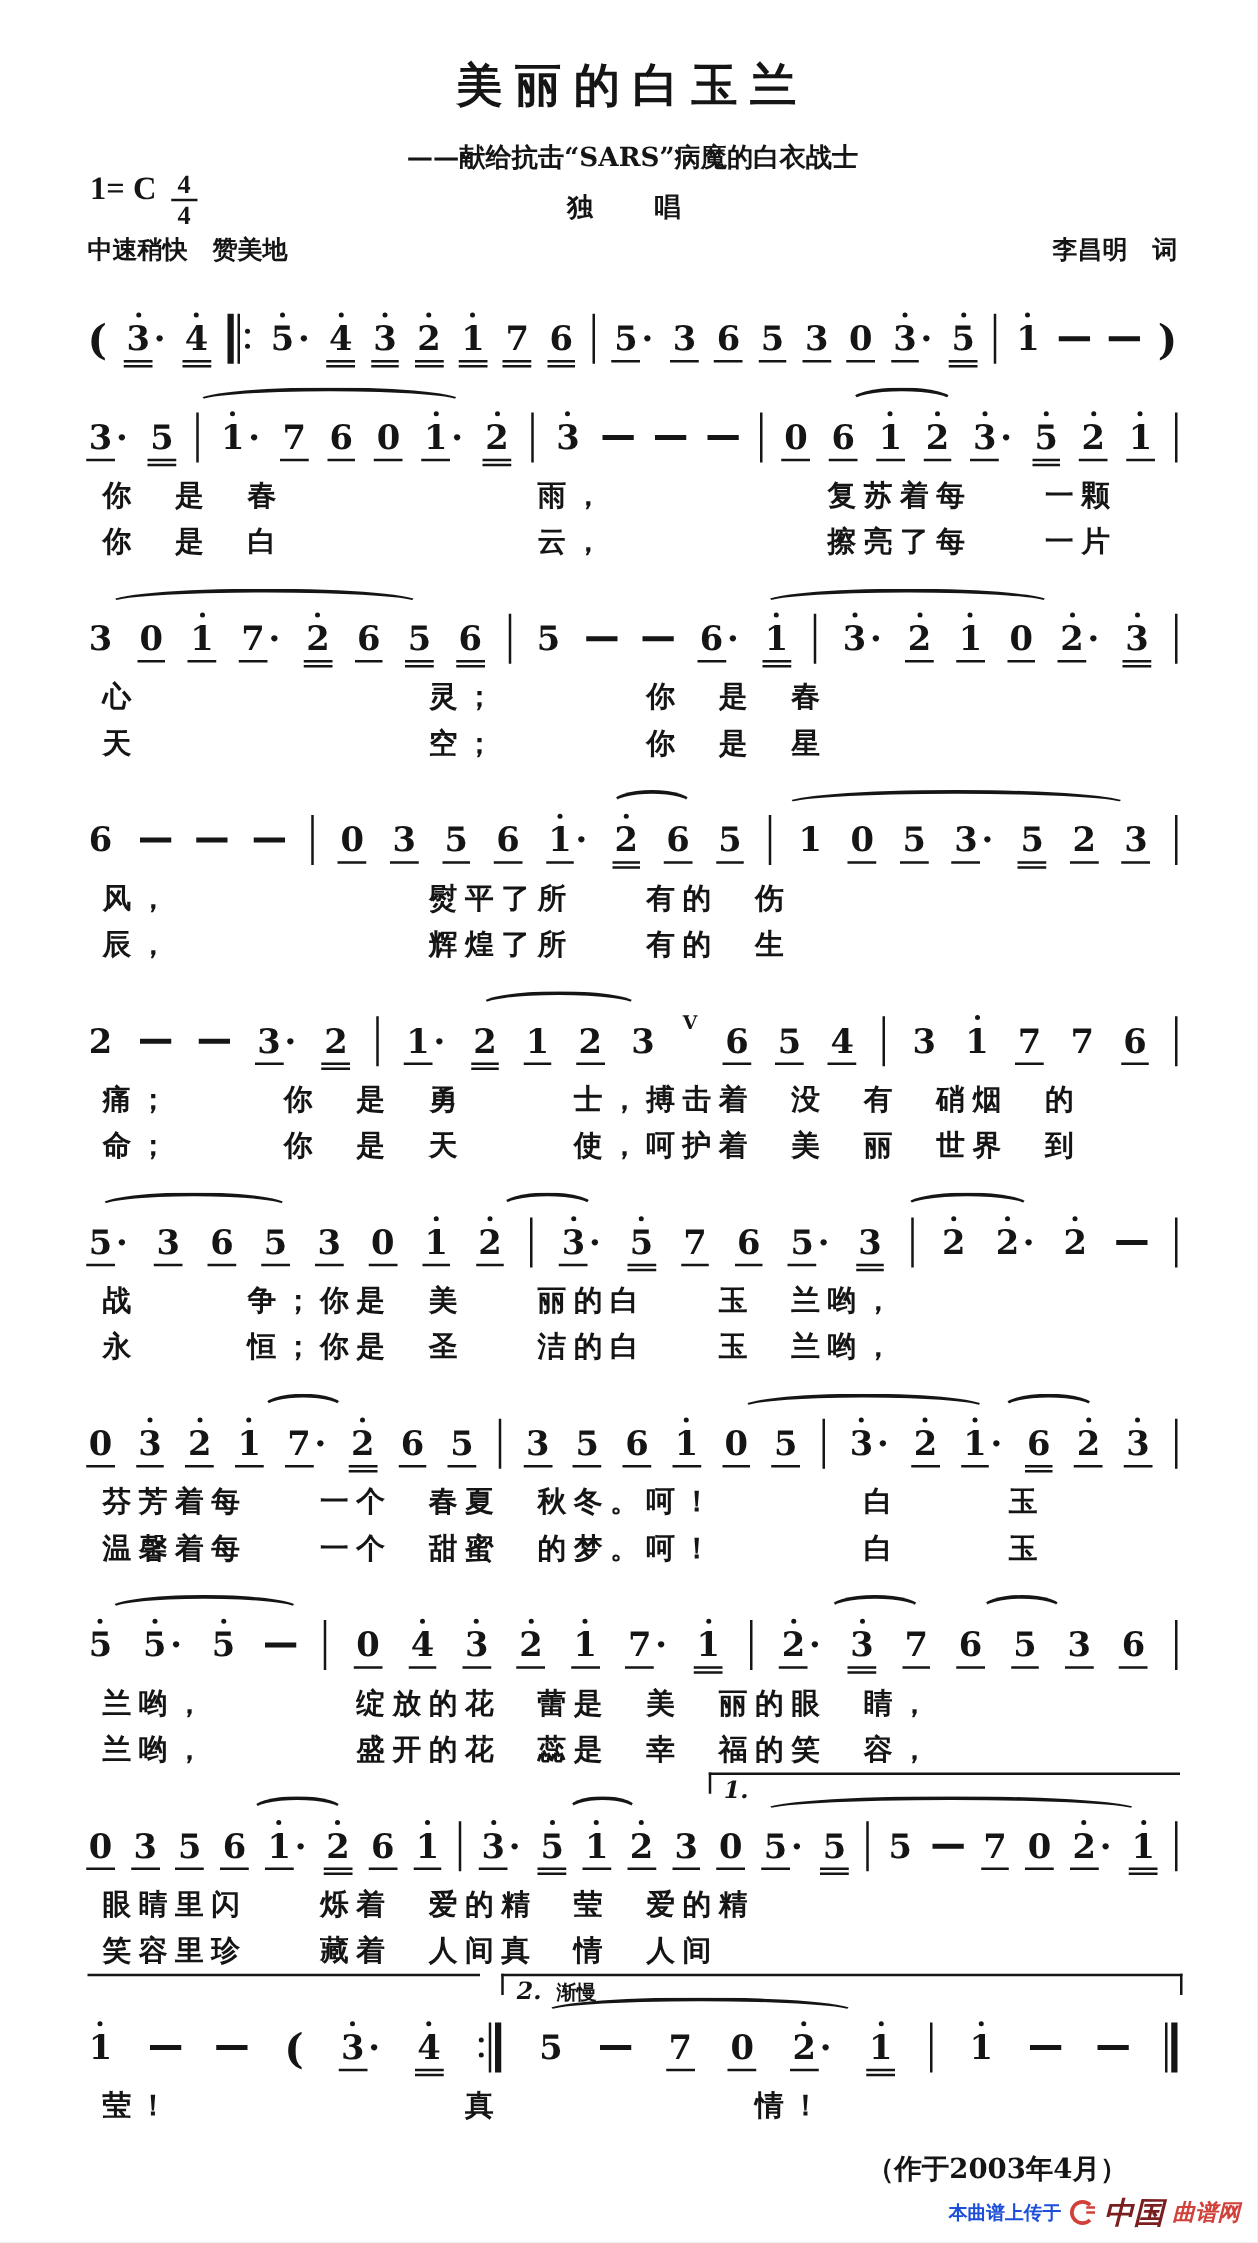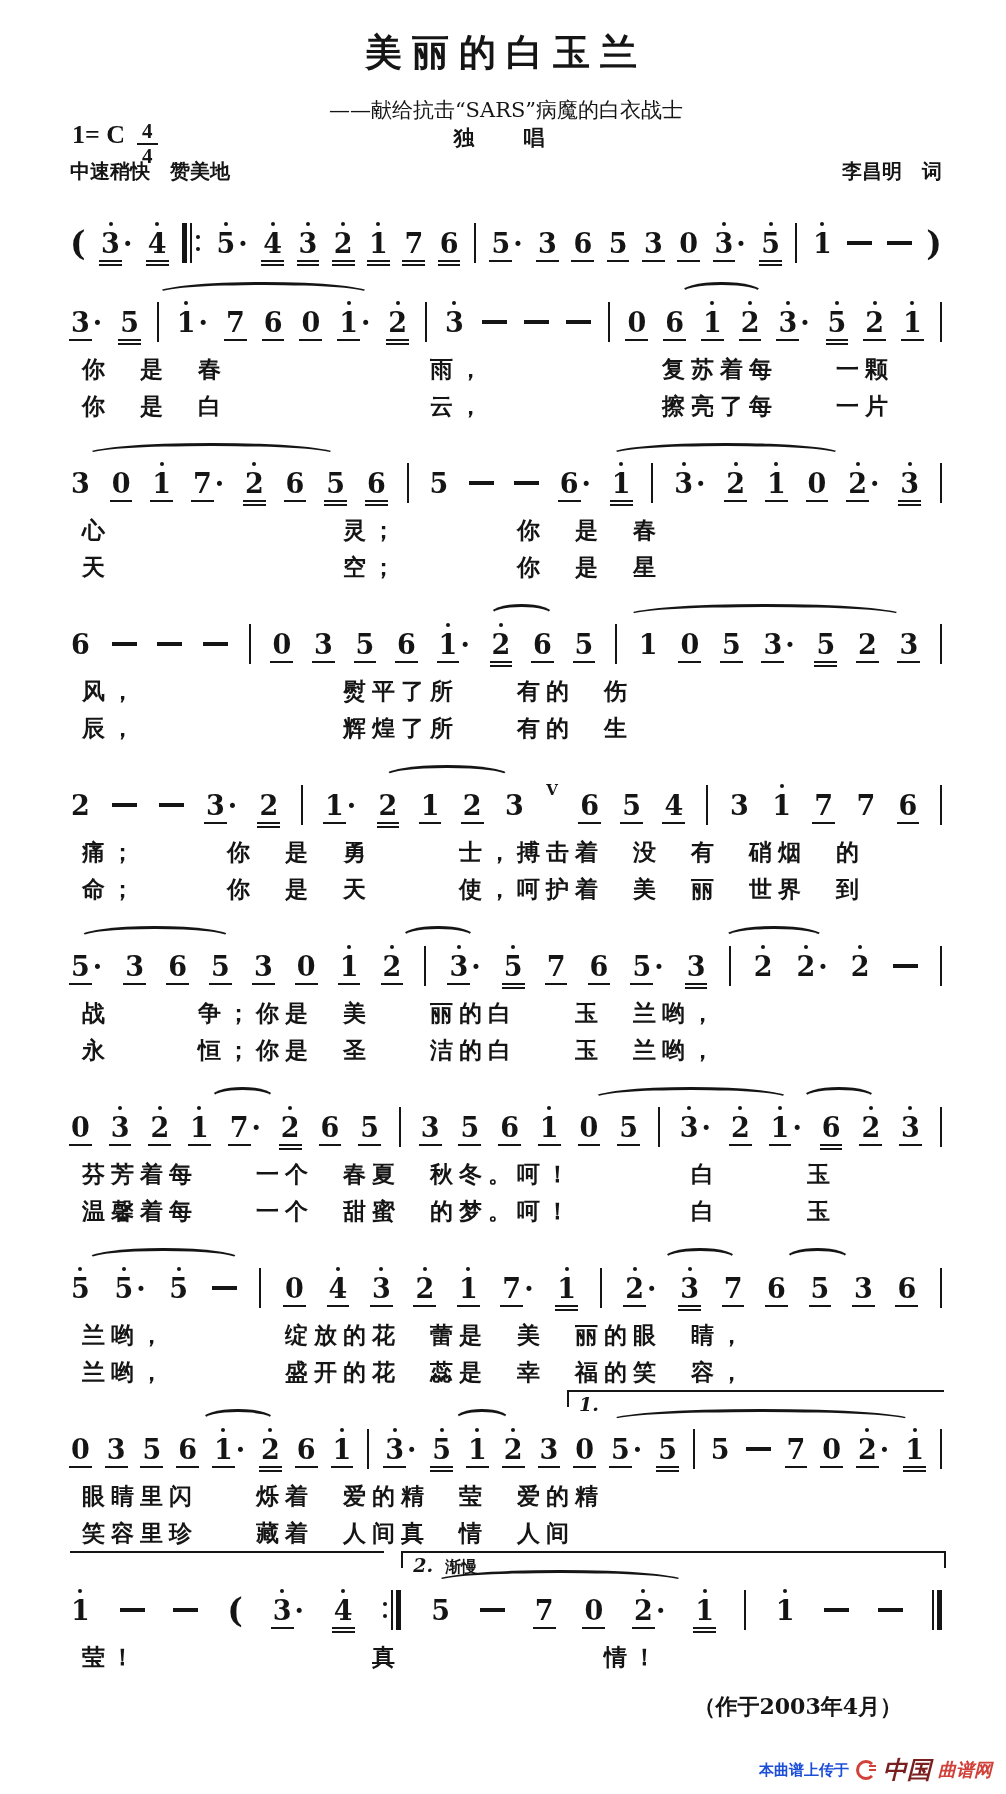--- a/index.html
+++ b/index.html
@@ -1,22 +1,22 @@
 <!DOCTYPE html>
 <html><head>
 <meta charset="utf-8">
 <style>
   :root{ --ink:#151515; }
   html,body{margin:0;padding:0;background:#e8e8e8;}
   .page{position:relative;width:1006px;height:1794px;background:#ffffff;margin:0 auto;
         font-family:"DejaVu Serif", serif;color:var(--ink);overflow:hidden;}
-  .inner{padding:28px 64px 0 70px;}
+  .inner{padding:44px 64px 0 70px;}
   header{position:relative;text-align:center;}
   h1{margin:0 0 18px;font-size:37px;font-weight:700;letter-spacing:10px;}
-  .subtitle{font-size:21px;font-weight:400;}
+  .subtitle{font-size:21px;font-weight:700;margin-bottom:12px;}
   .perf{font-size:21px;font-weight:700;letter-spacing:14px;margin-bottom:2px;}
   .keysig{position:absolute;left:2px;top:92px;display:flex;align-items:flex-start;font-weight:700;font-size:26px;font-family:Liberation Serif, serif;}
   .ts{display:inline-flex;flex-direction:column;align-items:center;font-size:21px;line-height:1;margin-left:12px;}
   .ts .den{border-top:2px solid var(--ink);}
   .ts span{padding:1px 5px;}
   .tempo-row{display:flex;justify-content:space-between;font-size:20px;font-weight:700;margin-top:6px;}
   
   #score{margin-top:16px;}
   .sys{margin-bottom:17px;}
   .notation{position:relative;padding-top:22px;margin-bottom:8px;}

